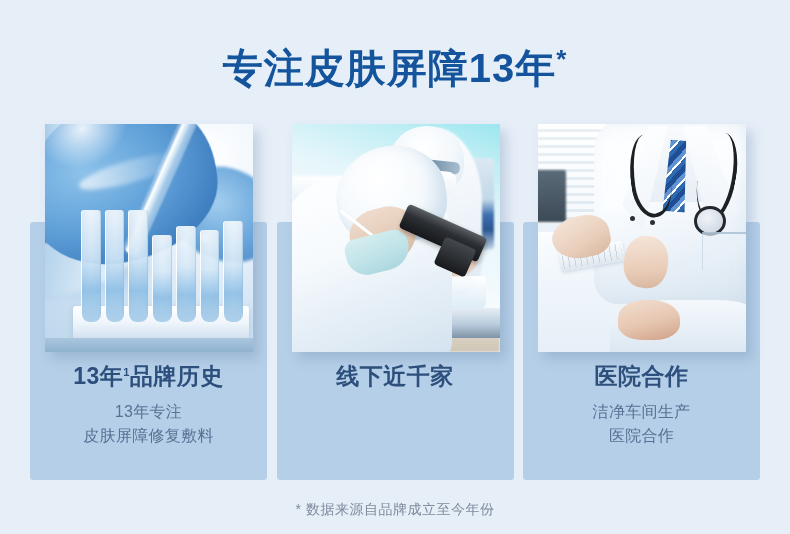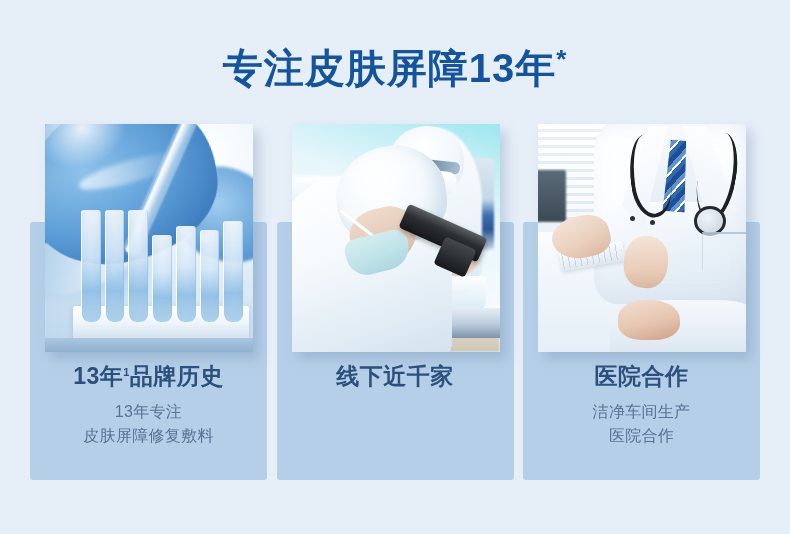--- a/index.html
+++ b/index.html
@@ -576,14 +576,15 @@
         <div class="caption-title"><span>医院合作</span><sup></sup><span></span></div>
         <div class="caption-sub">
           <div>洁净车间生产</div>
           <div>医院合作</div>
         </div>
       </div>
     </div>
 
   </div>
 
+  <div class="footnote">* 数据来源自品牌成立至今年份</div>
 
 </div>
 
 </body></html>

